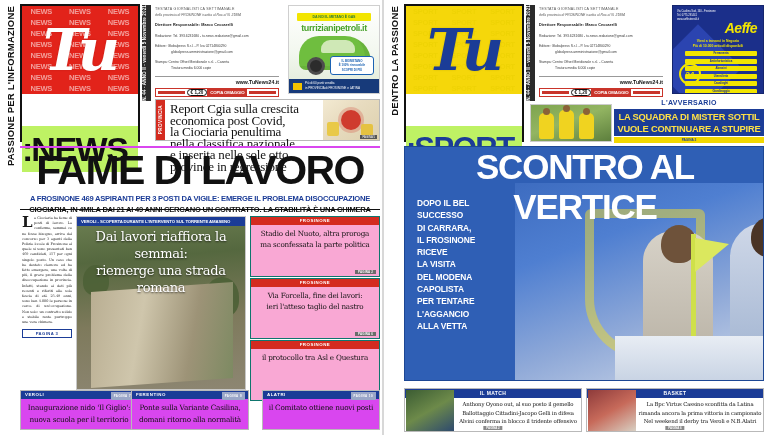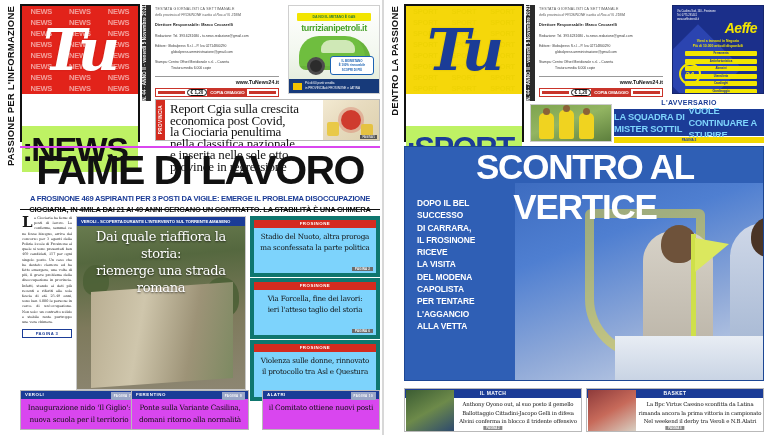--- a/index.html
+++ b/index.html
@@ -146,21 +146,21 @@
   .provbanner .ph .coin2 { position:absolute; right:6px; bottom:4px; width:12px; height:12px;
     background:#e5c241; border-radius:2px;}
   .provbanner .ph .pg { position:absolute; right:2px; bottom:1px; font-size:2.8px;
     background:#555; color:#fff; padding:0 2px; }
 
   
   .avv { position:absolute; left:146px; top:99px; width:234px; height:44px; }
   .avv .lab { position:absolute; left:84px; top:0; right:0; text-align:center;
     font-size:7px; font-weight:bold; color:#1b3c97; letter-spacing:.3px;}
   .avv .bluebox { position:absolute; left:84px; top:10px; right:0; height:27px;
-    background:#1b3c97; color:#7dd3fc; display:flex; 
+    background:#1b3c97; color:#fde047; display:flex; flex-direction:column;
     align-items:center; justify-content:center; }
   .avv .bluebox div { font-size:9.3px; font-weight:bold; line-height:12px; letter-spacing:-.2px;}
   .avv .ybar { position:absolute; left:84px; bottom:0; right:0; height:6px; background:#f2d800;
     color:#1b3c97; font-size:3.2px; font-weight:bold; text-align:center; line-height:6px;}
   .avv .photo { position:absolute; left:0; top:5px; width:82px; height:38px;
     background:linear-gradient(160deg,#7ea44f 0%,#93b562 45%,#5d7f3d 100%);
     border:1px solid #ccc; overflow:hidden;}
   .avv .photo .p1,.avv .photo .p2,.avv .photo .p3 {
     position:absolute; bottom:2px; width:15px; height:26px; background:#f0d320; border-radius:5px 5px 2px 2px;}
   .avv .photo .p1{left:8px;} .avv .photo .p2{left:28px; height:29px;} .avv .photo .p3{left:48px;}
@@ -197,21 +197,21 @@
   .hero .ttl { position:absolute; left:0; right:0; top:11px; text-align:center; color:#fff;
     font-family:"DejaVu Serif", serif; font-size:13px; line-height:17px; letter-spacing:-.3px;
     text-shadow:0 1px 2px rgba(0,0,0,.65);}
   .hero .river { position:absolute; left:14px; top:70px; width:142px; height:96px;
     background:linear-gradient(100deg,#b9ae92 0%,#cfc6ac 35%,#9d9377 70%,#7d8a62 100%);
     transform:skewY(-4deg); }
   .hero .tree { position:absolute; width:26px; height:30px; background:#4d6136;
     border-radius:50% 50% 40% 40%; opacity:.9; }
 
   
-  .fbox { position:absolute; left:250px; width:130px; height:61px; border:4px solid #0f766e; background:#7dd3fc;}
+  .fbox { position:absolute; left:250px; width:130px; height:61px; border:1px solid #0f766e; background:#f9a8d4;}
   .fbox .cap { height:8px; background:#d42b1f; color:#fff; font-size:4.4px; font-weight:bold;
     text-align:center; line-height:8px; letter-spacing:.5px;}
   .fbox .tx { font-family:"DejaVu Serif", serif; font-size:7.2px; line-height:11.4px;
     text-align:center; color:#111; padding-top:3px; letter-spacing:-.2px;}
   .fbox .pg { position:absolute; right:3px; bottom:2px; font-size:2.9px; font-weight:bold;
     background:#6b6b6b; color:#fff; padding:0 3px; letter-spacing:.2px;}
 
   
   .bbar { position:absolute; top:390px; height:40px; border:1px solid #b9b9b9; background:#d946ef; }
   .bbar .cap { height:8px; background:#1b3c97; color:#fff; font-size:4.4px; font-weight:bold;
@@ -367,45 +367,44 @@
       <p class="drop">La Ciociaria ha fame di posti di lavoro. La conferma, semmai ce ne fosse bisogno, arriva dal concorso per 3 agenti della Polizia locale di Frosinone al quale si sono presentati ben 469 candidati, 157 per ogni singolo posto. Un caso che ha destato clamore ed ha fatto emergere, una volta di più, il grave problema della disoccupazione in provincia. Infatti, stando ai dati più recenti e riferiti alla sola fascia di età 25-49 anni, sono ben 4.000 le persone in cerca di un'occupazione. Non solo: un contratto solido e stabile resta purtroppo una vera chimera.</p>
       <div class="pagetag">PAGINA 3</div>
     </div>
 
     <div class="hero">
       <div class="tree" style="left:6px;top:48px;"></div>
       <div class="tree" style="right:6px;top:60px;width:34px;height:40px;"></div>
       <div class="river"></div>
       <div class="kicker">VEROLI - SCOPERTA DURANTE L'INTERVENTO SUL TORRENTE AMASENO</div>
       <div class="ttl">
-        <div>Dai quale riaffiora la storia:</div>
+        <div>Dai lavori riaffiora la semmai:</div>
         <div>riemerge una strada romana</div>
       </div>
     </div>
 
     <div class="fbox" style="top:216px;">
       <div class="cap">FROSINONE</div>
       <div class="tx">
         <div>Stadio del Nuoto, altra proroga</div>
         <div>ma sconfessata la parte politica</div>
       </div>
       <div class="pg">PAGINA 2</div>
     </div>
     <div class="fbox" style="top:278px;">
       <div class="cap">FROSINONE</div>
       <div class="tx">
         <div>Via Forcella, fine dei lavori:</div>
-        <div>ieri l'atteso taglio del storia</div>
+        <div>ieri l'atteso taglio del nastro</div>
       </div>
       <div class="pg">PAGINA 6</div>
     </div>
     <div class="fbox" style="top:340px;">
       <div class="cap">FROSINONE</div>
       <div class="tx">
-        <div>Violenza sulle donne, rinnovato</div>
         <div>il protocollo tra Asl e Questura</div>
       </div>
       <div class="pg">PAGINA 4</div>
     </div>
 
     <div class="bbar" style="left:20px;width:118px;">
       <div class="cap"><span>VEROLI</span><span class="pg">PAGINA 7</span></div>
       <div class="tx">
         <div>Inaugurazione nido 'Il Giglio':</div>
         <div>nuova scuola per il territorio</div>

